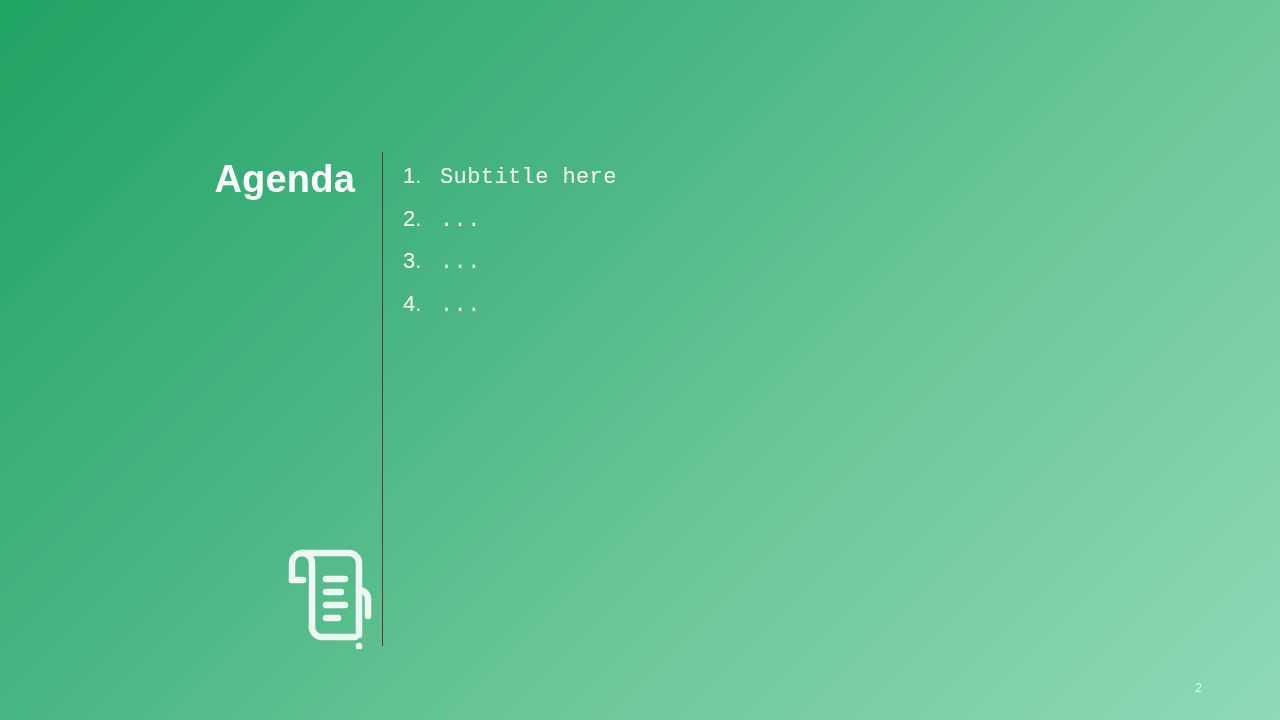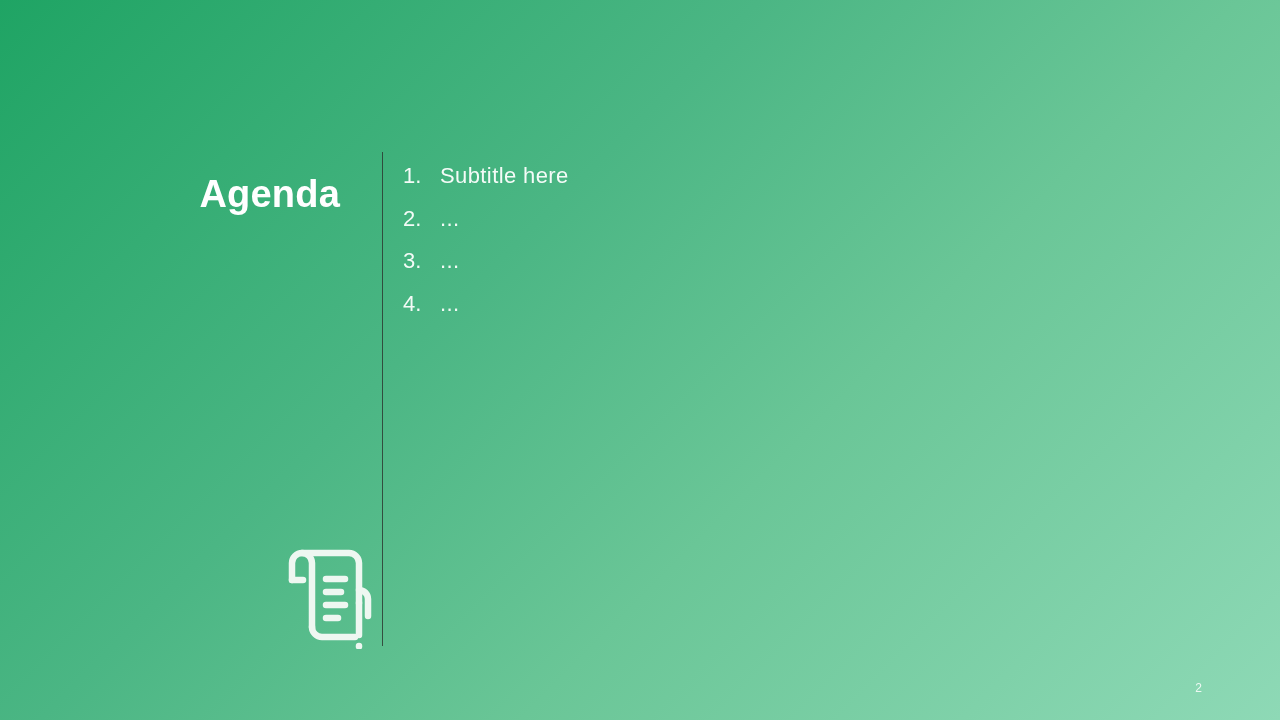--- a/index.html
+++ b/index.html
@@ -19,21 +19,21 @@
 
   
   #title-block {
     position: absolute;
     left: 0;
     top: 158px;
     width: 356px;
     text-align: right;
   }
   #slide-title {
-    margin: 16px;
+    margin: 1px;
     font-size: 38px;
     font-weight: bold;
     color: #ffffff;
     letter-spacing: 0.2px;
     line-height: 1.1;
   }
 
   
   #divider {
     position: absolute;
@@ -67,20 +67,21 @@
   }
   #agenda-list li .num {
     display: inline-block;
     width: 37px;
     flex: 0 0 37px;
     color: #f4fbf7;
   }
   #agenda-list li .txt {
     letter-spacing: 0.4px;
     white-space: pre;
+    font-family: Liberation Mono, monospace;
   }
 
   
   #agenda-icon {
     position: absolute;
     left: 270px;
     top: 541px;
     width: 104px;
     height: 108px;
   }

